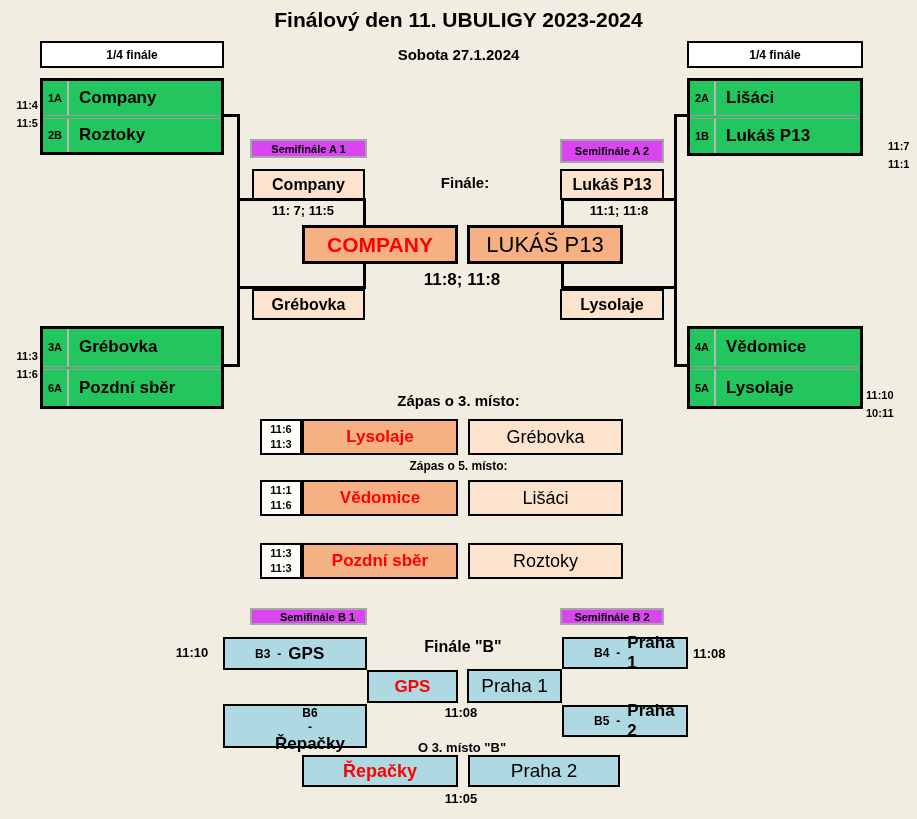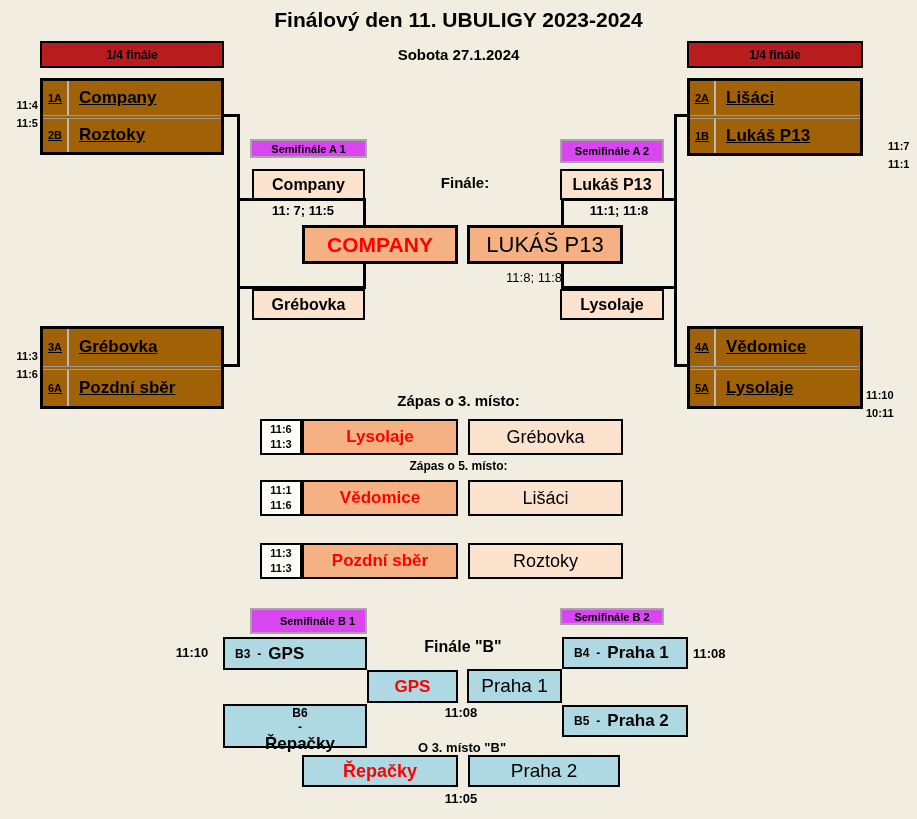--- a/index.html
+++ b/index.html
@@ -4,53 +4,53 @@
 <style>
   html,body{margin:0;padding:0;background:#f1ede0;}
   #stage{position:relative;width:917px;height:819px;background:#f1ede0;
          font-family:"Liberation Sans",sans-serif;color:#000;overflow:hidden;}
   .abs{position:absolute;box-sizing:border-box;}
   .ctr{display:flex;align-items:center;justify-content:center;}
 
   .title{font-size:21px;font-weight:bold;text-align:center;width:100%;top:8px;left:0;}
   .subtitle{font-size:15px;font-weight:bold;text-align:center;width:100%;top:46px;left:0;}
 
-  .hdrbox{background:#b91c1c;border:2px solid #000;font-size:12px;font-weight:bold;z-index:2;}
-  .qfbox{background:#a16207;border:3px solid #000;display:flex;flex-direction:column;z-index:2;text-decoration:underline;}
+  .hdrbox{background:#ffffff;border:2px solid #000;font-size:12px;font-weight:bold;z-index:2;}
+  .qfbox{background:#22c55e;border:3px solid #000;display:flex;flex-direction:column;z-index:2;}
   .qrow{flex:1;display:flex;align-items:center;}
   .qrow.divide{border-bottom:4px double #9a9a9a;}
   .qcode{width:24px;font-size:11px;font-weight:bold;text-align:center;
          border-right:2px solid #b9b9b9;align-self:stretch;display:flex;align-items:center;justify-content:center;}
   .qname{flex:1;padding-left:10px;font-size:17px;font-weight:bold;}
   .score-col{font-size:11px;font-weight:bold;line-height:18px;z-index:2;margin-top:16px;}
   .score-col.right{text-align:left;}
   .score-col.left{text-align:right;}
 
   .lbl{background:#d946ef;border:2px solid #a6a6a6;font-size:11px;font-weight:bold;z-index:2;}
   .team{background:#fce3cd;border:2px solid #000;font-size:16px;font-weight:bold;z-index:2;}
   .hline,.vline{background:#000;z-index:1;}
   .brect{border:3px solid #000;background:transparent;z-index:1;}
   .miniscore{font-size:13px;font-weight:bold;text-align:center;z-index:2;}
 
   .final-team{border:3px solid #000;background:#f5b183;z-index:3;}
   .final-winner{color:#ff0000;font-weight:bold;font-size:21px;}
   .final-runner{color:#000;font-weight:400;font-size:22px;}
-  .final-score{font-size:13px;font-weight:normal;text-align:right;z-index:2;}
+  .final-score{font-size:17px;font-weight:bold;text-align:center;z-index:2;}
   .final-label{font-size:15px;font-weight:bold;text-align:center;z-index:2;}
 
   .pheading{font-weight:bold;text-align:center;width:100%;left:0;}
   .pheading.big{font-size:15px;}
   .pheading.small{font-size:12px;}
   .pscore{background:#fffef9;border:2px solid #000;display:flex;flex-direction:column;
           align-items:center;justify-content:center;font-size:11px;font-weight:bold;line-height:15px;z-index:2;}
   .pwin{background:#f5b183;border:2px solid #000;color:#ff0000;font-weight:bold;font-size:17px;z-index:2;}
   .plose{background:#fce3cd;border:2px solid #000;color:#000;font-weight:400;font-size:18px;z-index:2;}
 
   .bteam{background:#aed8e2;border:2px solid #000;display:flex;align-items:center;
-         padding-left:10px;z-index:2;}
+         padding-left:30px;z-index:2;}
   .bcode{font-size:12px;font-weight:bold;}
   .bsep{font-size:12px;font-weight:bold;margin:0 7px;}
   .bname{font-size:17px;font-weight:bold;}
   .bfinal{background:#aed8e2;border:2px solid #000;z-index:2;}
   .bwin{color:#ff0000;font-weight:bold;font-size:17px;}
   .brun{color:#000;font-weight:400;font-size:19px;}
   .bscore{font-size:13px;font-weight:bold;text-align:center;z-index:2;}
   .bheading{font-weight:bold;text-align:center;z-index:2;}
 </style>
 </head>
@@ -166,21 +166,21 @@
   <div class="abs pwin ctr" style="left:302px;top:480px;width:156px;height:36px;">Vědomice</div>
   <div class="abs plose ctr" style="left:468px;top:480px;width:155px;height:36px;">Lišáci</div>
 
   <div class="abs pscore" style="left:260px;top:543px;width:42px;height:36px;">
     <div>11:3</div>
     <div>11:3</div>
   </div>
   <div class="abs pwin ctr" style="left:302px;top:543px;width:156px;height:36px;">Pozdní sběr</div>
   <div class="abs plose ctr" style="left:468px;top:543px;width:155px;height:36px;">Roztoky</div>
 
-  <div class="abs lbl ctr" style="left:250px;top:608px;width:117px;height:26px;padding-left:18px;">Semifinále B 1</div>
+  <div class="abs lbl ctr" style="left:250px;top:608px;width:117px;height:17px;padding-left:18px;">Semifinále B 1</div>
   <div class="abs lbl ctr" style="left:560px;top:608px;width:104px;height:17px;">Semifinále B 2</div>
 
   <div class="abs bscore" style="left:168px;top:645px;width:48px;">11:10</div>
   <div class="abs bteam" style="left:223px;top:637px;width:144px;height:33px;">
     <span class="bcode">B3</span>
     <span class="bsep">-</span>
     <span class="bname">GPS</span>
   </div>
   <div class="abs bteam" style="left:223px;top:704px;width:144px;height:44px;flex-direction:column;">
     <span class="bcode">B6</span>

